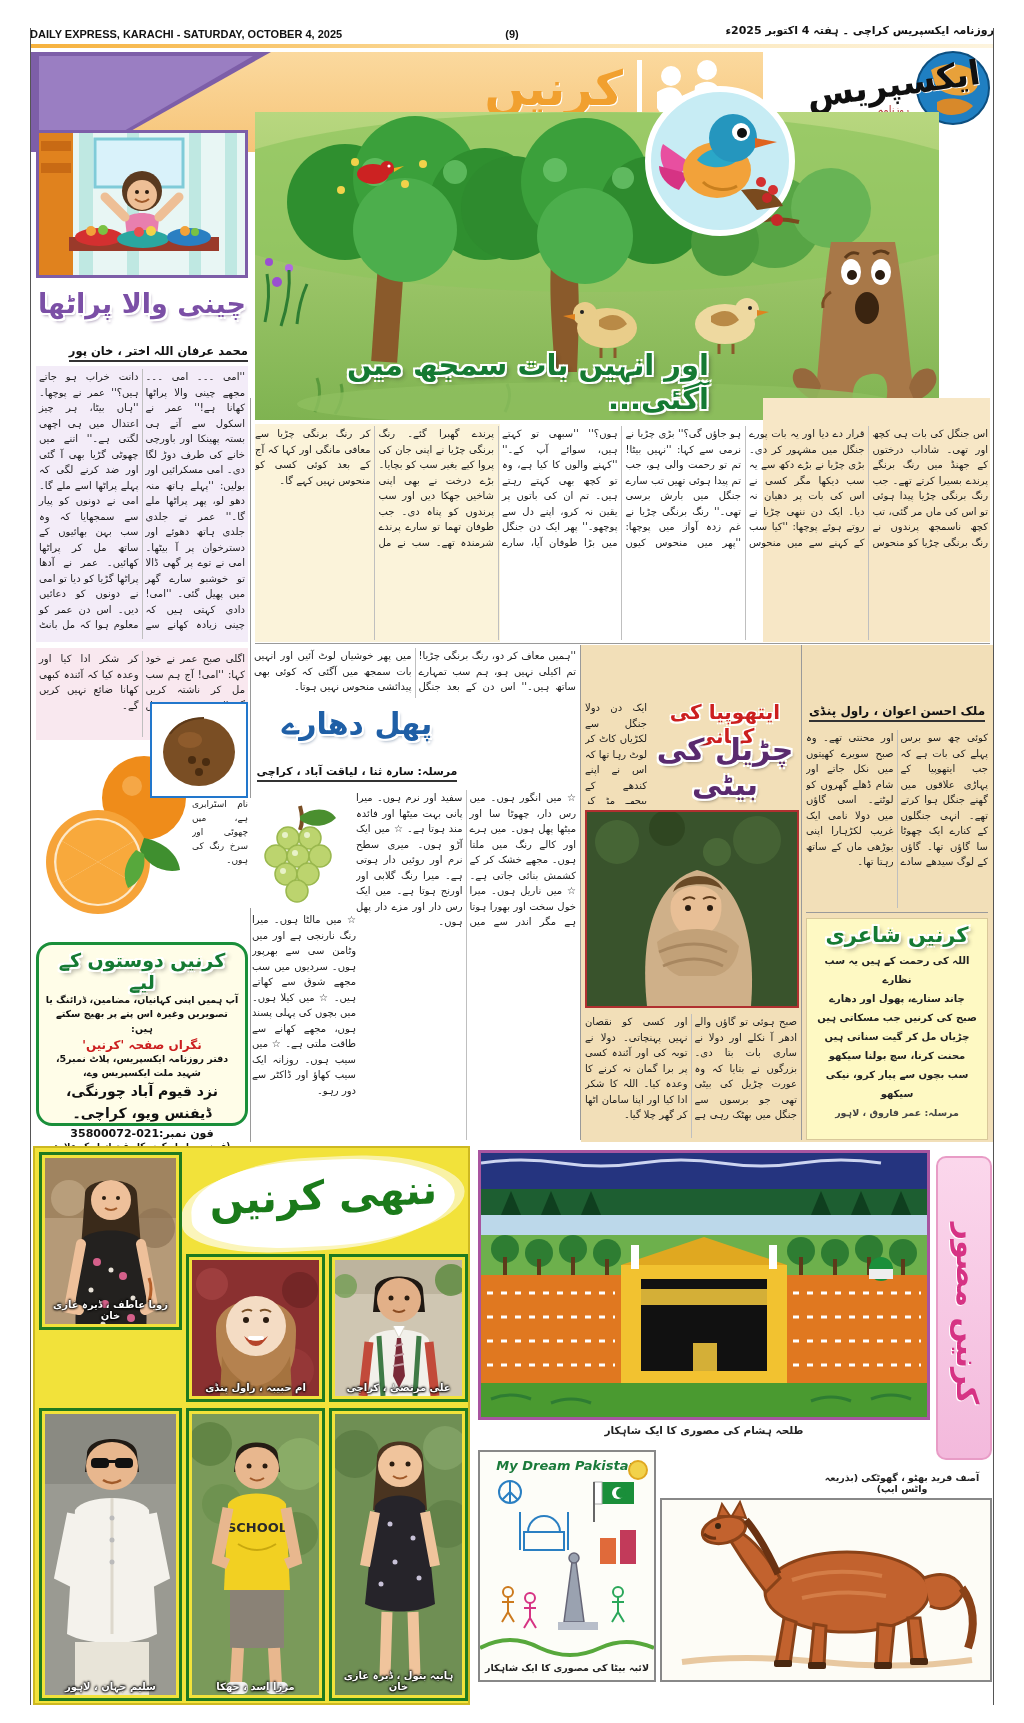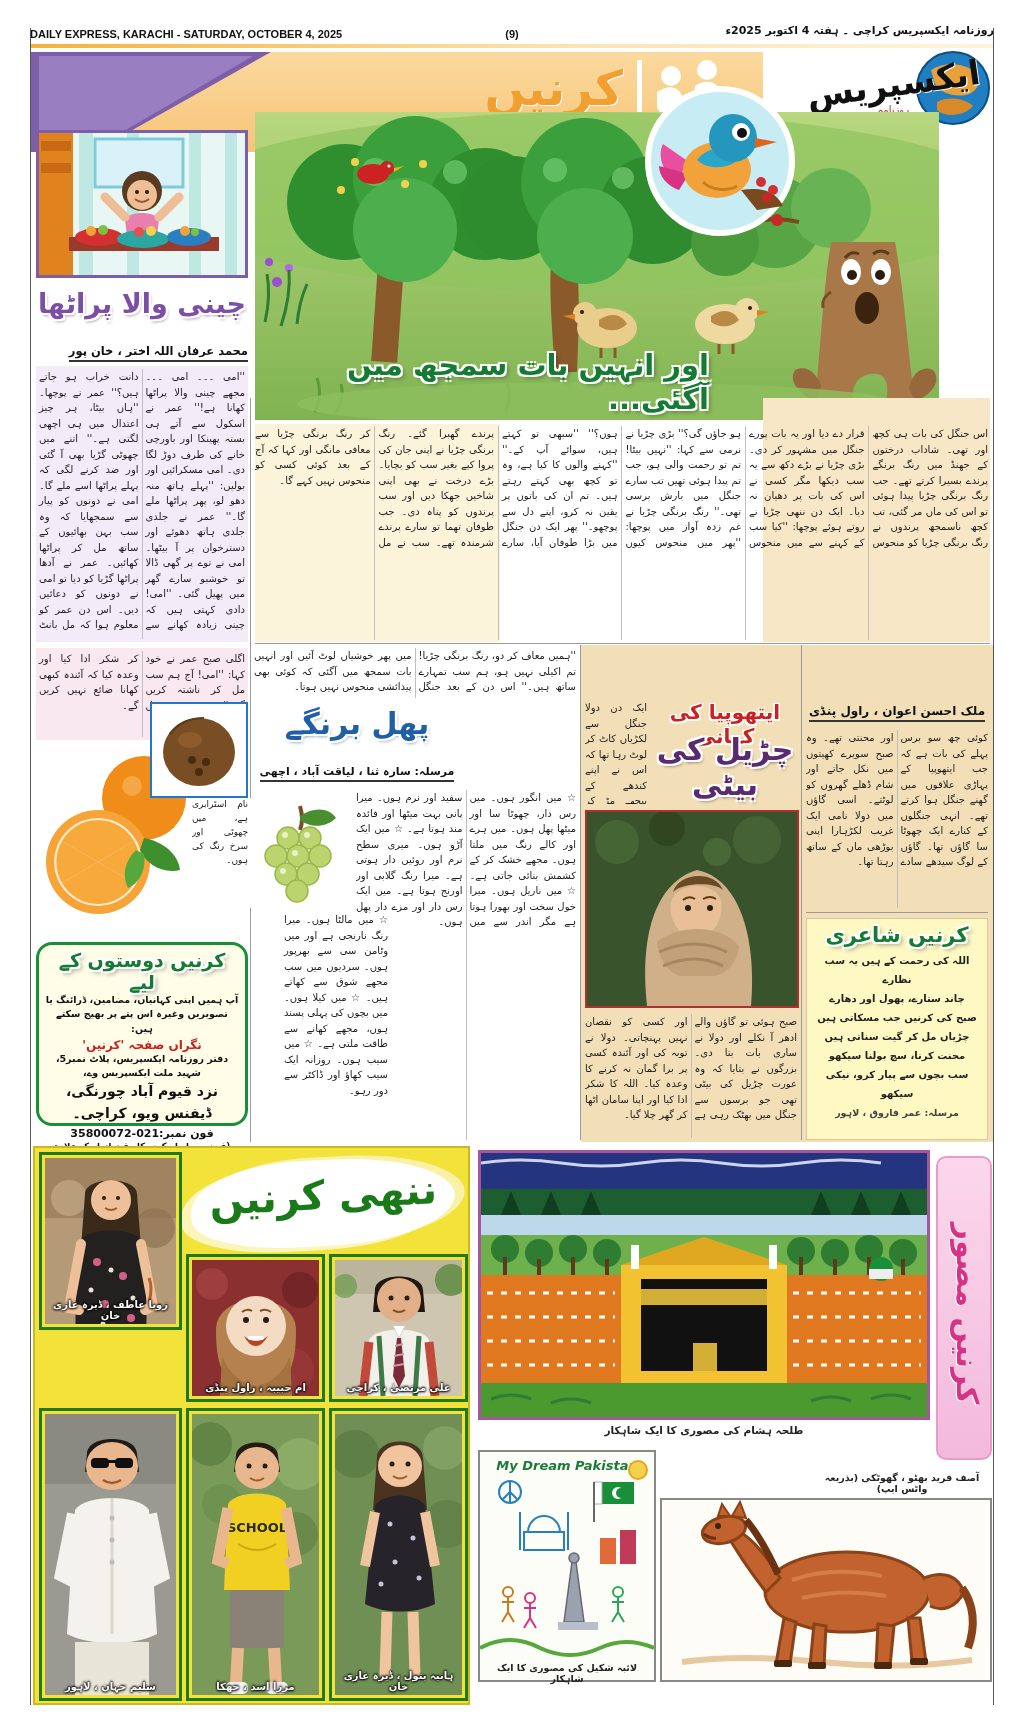--- a/index.html
+++ b/index.html
@@ -267,23 +267,23 @@
   <div class="abs" style="left:150px;top:702px;width:98px;height:96px;background:#fff;border:2px solid #2277cc;box-sizing:border-box;">
     <svg width="94" height="92" viewBox="0 0 94 92">
       <ellipse cx="47" cy="48" rx="36" ry="34" fill="#7a4e24"></ellipse>
       <ellipse cx="38" cy="36" rx="12" ry="8" fill="#935f2e" opacity=".8"></ellipse>
       <circle cx="40" cy="56" r="4" fill="#4a2c10"></circle>
         <circle cx="54" cy="58" r="4" fill="#4a2c10"></circle>
         <circle cx="47" cy="68" r="4" fill="#4a2c10"></circle>
       <path d="M18,30 Q30,14 52,14" stroke="#5d3a1a" stroke-width="2" fill="none"></path>
     </svg>
   </div>
-  <div class="abs urdu headline-blue" style="left:252px;top:706px;width:210px;text-align:center;font-size:30px;">پھل برنگے</div>
+  <div class="abs urdu headline-blue" style="left:252px;top:706px;width:210px;text-align:center;font-size:30px;">پھل دھارے</div>
   <div class="abs urdu" style="left:252px;top:760px;width:210px;text-align:center;">
-    <span class="byline" style="font-size:11px;">مرسلہ: سارہ ثنا ، لیاقت آباد ، اچھی</span>
+    <span class="byline" style="font-size:11px;">مرسلہ: سارہ ثنا ، لیاقت آباد ، کراچی</span>
   </div>
   <div class="abs" style="left:248px;top:798px;width:104px;height:110px;background:#fff;">
     <svg width="104" height="110" viewBox="0 0 104 110">
       <path d="M52,8 q4,14 0,24" stroke="#7a4e24" stroke-width="4" fill="none"></path>
       <path d="M52,18 C66,8 82,10 88,20 C78,30 62,30 52,22 Z" fill="#4a8f2f"></path>
       <g fill="#bcd46e" stroke="#9ab84e" stroke-width="1.5">
         <circle cx="40" cy="40" r="11"></circle>
           <circle cx="62" cy="40" r="11"></circle>
           <circle cx="28" cy="58" r="11"></circle>
         <circle cx="50" cy="58" r="11"></circle>
@@ -292,21 +292,21 @@
         <circle cx="60" cy="76" r="11"></circle>
           <circle cx="49" cy="93" r="11"></circle>
       </g>
       <circle cx="37" cy="37" r="3" fill="#e8f2c8"></circle>
         <circle cx="59" cy="37" r="3" fill="#e8f2c8"></circle>
       <circle cx="47" cy="55" r="3" fill="#e8f2c8"></circle>
         <circle cx="35" cy="73" r="3" fill="#e8f2c8"></circle>
     </svg>
   </div>
   <div class="abs urdu just body-txt cols2" style="left:356px;top:790px;width:220px;height:350px;">☆ میں انگور ہوں۔ میں رس دار، چھوٹا سا اور میٹھا پھل ہوں۔ میں ہرے اور کالے رنگ میں ملتا ہوں۔ مجھے خشک کر کے کشمش بنائی جاتی ہے۔ ☆ میں ناریل ہوں۔ میرا خول سخت اور بھورا ہوتا ہے مگر اندر سے میں سفید اور نرم ہوں۔ میرا پانی بہت میٹھا اور فائدہ مند ہوتا ہے۔ ☆ میں ایک آڑو ہوں۔ میری سطح نرم اور روئیں دار ہوتی ہے۔ میرا رنگ گلابی اور اورنج ہوتا ہے۔ میں ایک رس دار اور مزے دار پھل ہوں۔</div>
-  <div class="abs urdu just body-txt" style="left:264px;top:912px;width:104px;height:228px;padding-left:20px;">☆ میں مالٹا ہوں۔ میرا رنگ نارنجی ہے اور میں وٹامن سی سے بھرپور ہوں۔ سردیوں میں سب مجھے شوق سے کھاتے ہیں۔ ☆ میں کیلا ہوں۔ میں بچوں کی پہلی پسند ہوں، مجھے کھانے سے طاقت ملتی ہے۔ ☆ میں سیب ہوں۔ روزانہ ایک سیب کھاؤ اور ڈاکٹر سے دور رہو۔</div>
+  <div class="abs urdu just body-txt" style="left:252px;top:912px;width:104px;height:228px;">☆ میں مالٹا ہوں۔ میرا رنگ نارنجی ہے اور میں وٹامن سی سے بھرپور ہوں۔ سردیوں میں سب مجھے شوق سے کھاتے ہیں۔ ☆ میں کیلا ہوں۔ میں بچوں کی پہلی پسند ہوں، مجھے کھانے سے طاقت ملتی ہے۔ ☆ میں سیب ہوں۔ روزانہ ایک سیب کھاؤ اور ڈاکٹر سے دور رہو۔</div>
   <div class="abs vline" style="left:580px;top:645px;height:495px;"></div>
 
   <div class="abs" style="left:581px;top:645px;width:412px;height:497px;background:#f2dfb8;"></div>
   <div class="abs urdu just body-txt" style="left:585px;top:700px;width:62px;height:104px;">ایک دن دولا جنگل سے لکڑیاں کاٹ کر لوٹ رہا تھا کہ اس نے اپنے کندھے کے پیچھے مڑ کر دیکھا تو ایک عورت آ رہی تھی اور اس کے نہایت لمبے بال تھے۔ دولا کے سامنے ایک بڑا دریا تھا۔ ''اب میں کیا کروں؟ چڑیل مجھے پکڑ لے گی!'' دولا نے سوچا۔ پھر اس نے ایک گھنے درخت پر چڑھ کر پناہ لی۔ عورت درخت کے نیچے آ کر رک گئی اور بولی: ''نیچے اتر آؤ، میں تمہیں کوئی نقصان نہیں پہنچاؤں گی۔'' مگر دولا نے انکار کر دیا اور ساری رات درخت پر بیٹھا رہا۔</div>
   <div class="abs urdu headline-red" style="left:652px;top:700px;width:146px;text-align:center;font-size:20px;">ایتھوپیا کی کہانی</div>
   <div class="abs urdu" style="left:652px;top:732px;width:146px;text-align:center;font-size:30px;font-weight:bold;color:#5a2a6e;text-shadow:-2px -2px 0 #fff,2px -2px 0 #fff,-2px 2px 0 #fff,2px 2px 0 #fff,2px 3px 3px rgba(0,0,0,.35);">چڑیل کی بیٹی</div>
   <div class="abs" style="left:585px;top:810px;width:214px;height:198px;border:2px solid #b03030;background:#2f4a2a;box-sizing:border-box;">
     <svg width="210" height="194" viewBox="0 0 210 194">
       <rect width="210" height="194" fill="#39532c"></rect>
       <circle cx="30" cy="30" r="22" fill="#4a6a38" opacity=".8"></circle>
@@ -598,21 +598,21 @@
           <circle cx="50" cy="146" r="5"></circle>
           <path d="M50,151 L50,166 M44,156 L56,156 M50,166 L44,176 M50,166 L56,176"></path>
         </g>
       <g stroke="#2aa75a" stroke-width="2" fill="none">
           <circle cx="138" cy="140" r="5"></circle>
           <path d="M138,145 L138,160 M132,150 L144,150 M138,160 L132,170 M138,160 L144,170"></path>
         </g>
       <path d="M0,196 q30,-16 60,0 q30,14 60,0 q26,-12 54,0" stroke="#57a83c" stroke-width="4" fill="none"></path>
       <circle cx="158" cy="18" r="9" fill="#f2d24a" stroke="#e0a820" stroke-width="2"></circle>
     </svg>
-    <div class="art-cap" style="font-size:9.5px;">لائبہ شکیل کی مصوری کا ایک شاہکار</div>
+    <div class="art-cap" style="font-size:9.5px;">لائبہ بیٹا کی مصوری کا ایک شاہکار</div>
   </div>
 
   <div class="abs" style="left:660px;top:1498px;width:332px;height:184px;border:2px solid #888;background:#fdfcf6;box-sizing:border-box;">
     <svg width="328" height="180" viewBox="0 0 328 180">
       <path d="M20,162 q60,-8 140,0 q80,8 150,-2" stroke="#e8c8a0" stroke-width="6" fill="none"></path>
       <ellipse cx="185" cy="92" rx="82" ry="40" fill="#c2622e" stroke="#8a4218" stroke-width="3"></ellipse>
       <path d="M118,78 C104,56 92,40 78,32 L60,26 C70,44 82,64 104,92 Z" fill="#c2622e" stroke="#8a4218" stroke-width="3"></path>
       <ellipse cx="62" cy="30" rx="22" ry="13" fill="#c2622e" stroke="#8a4218" stroke-width="3" transform="rotate(-14 62 30)"></ellipse>
       <polygon points="70,16 78,2 84,18" fill="#c2622e" stroke="#8a4218" stroke-width="2"></polygon>
       <polygon points="56,16 60,4 68,16" fill="#c2622e" stroke="#8a4218" stroke-width="2"></polygon>

